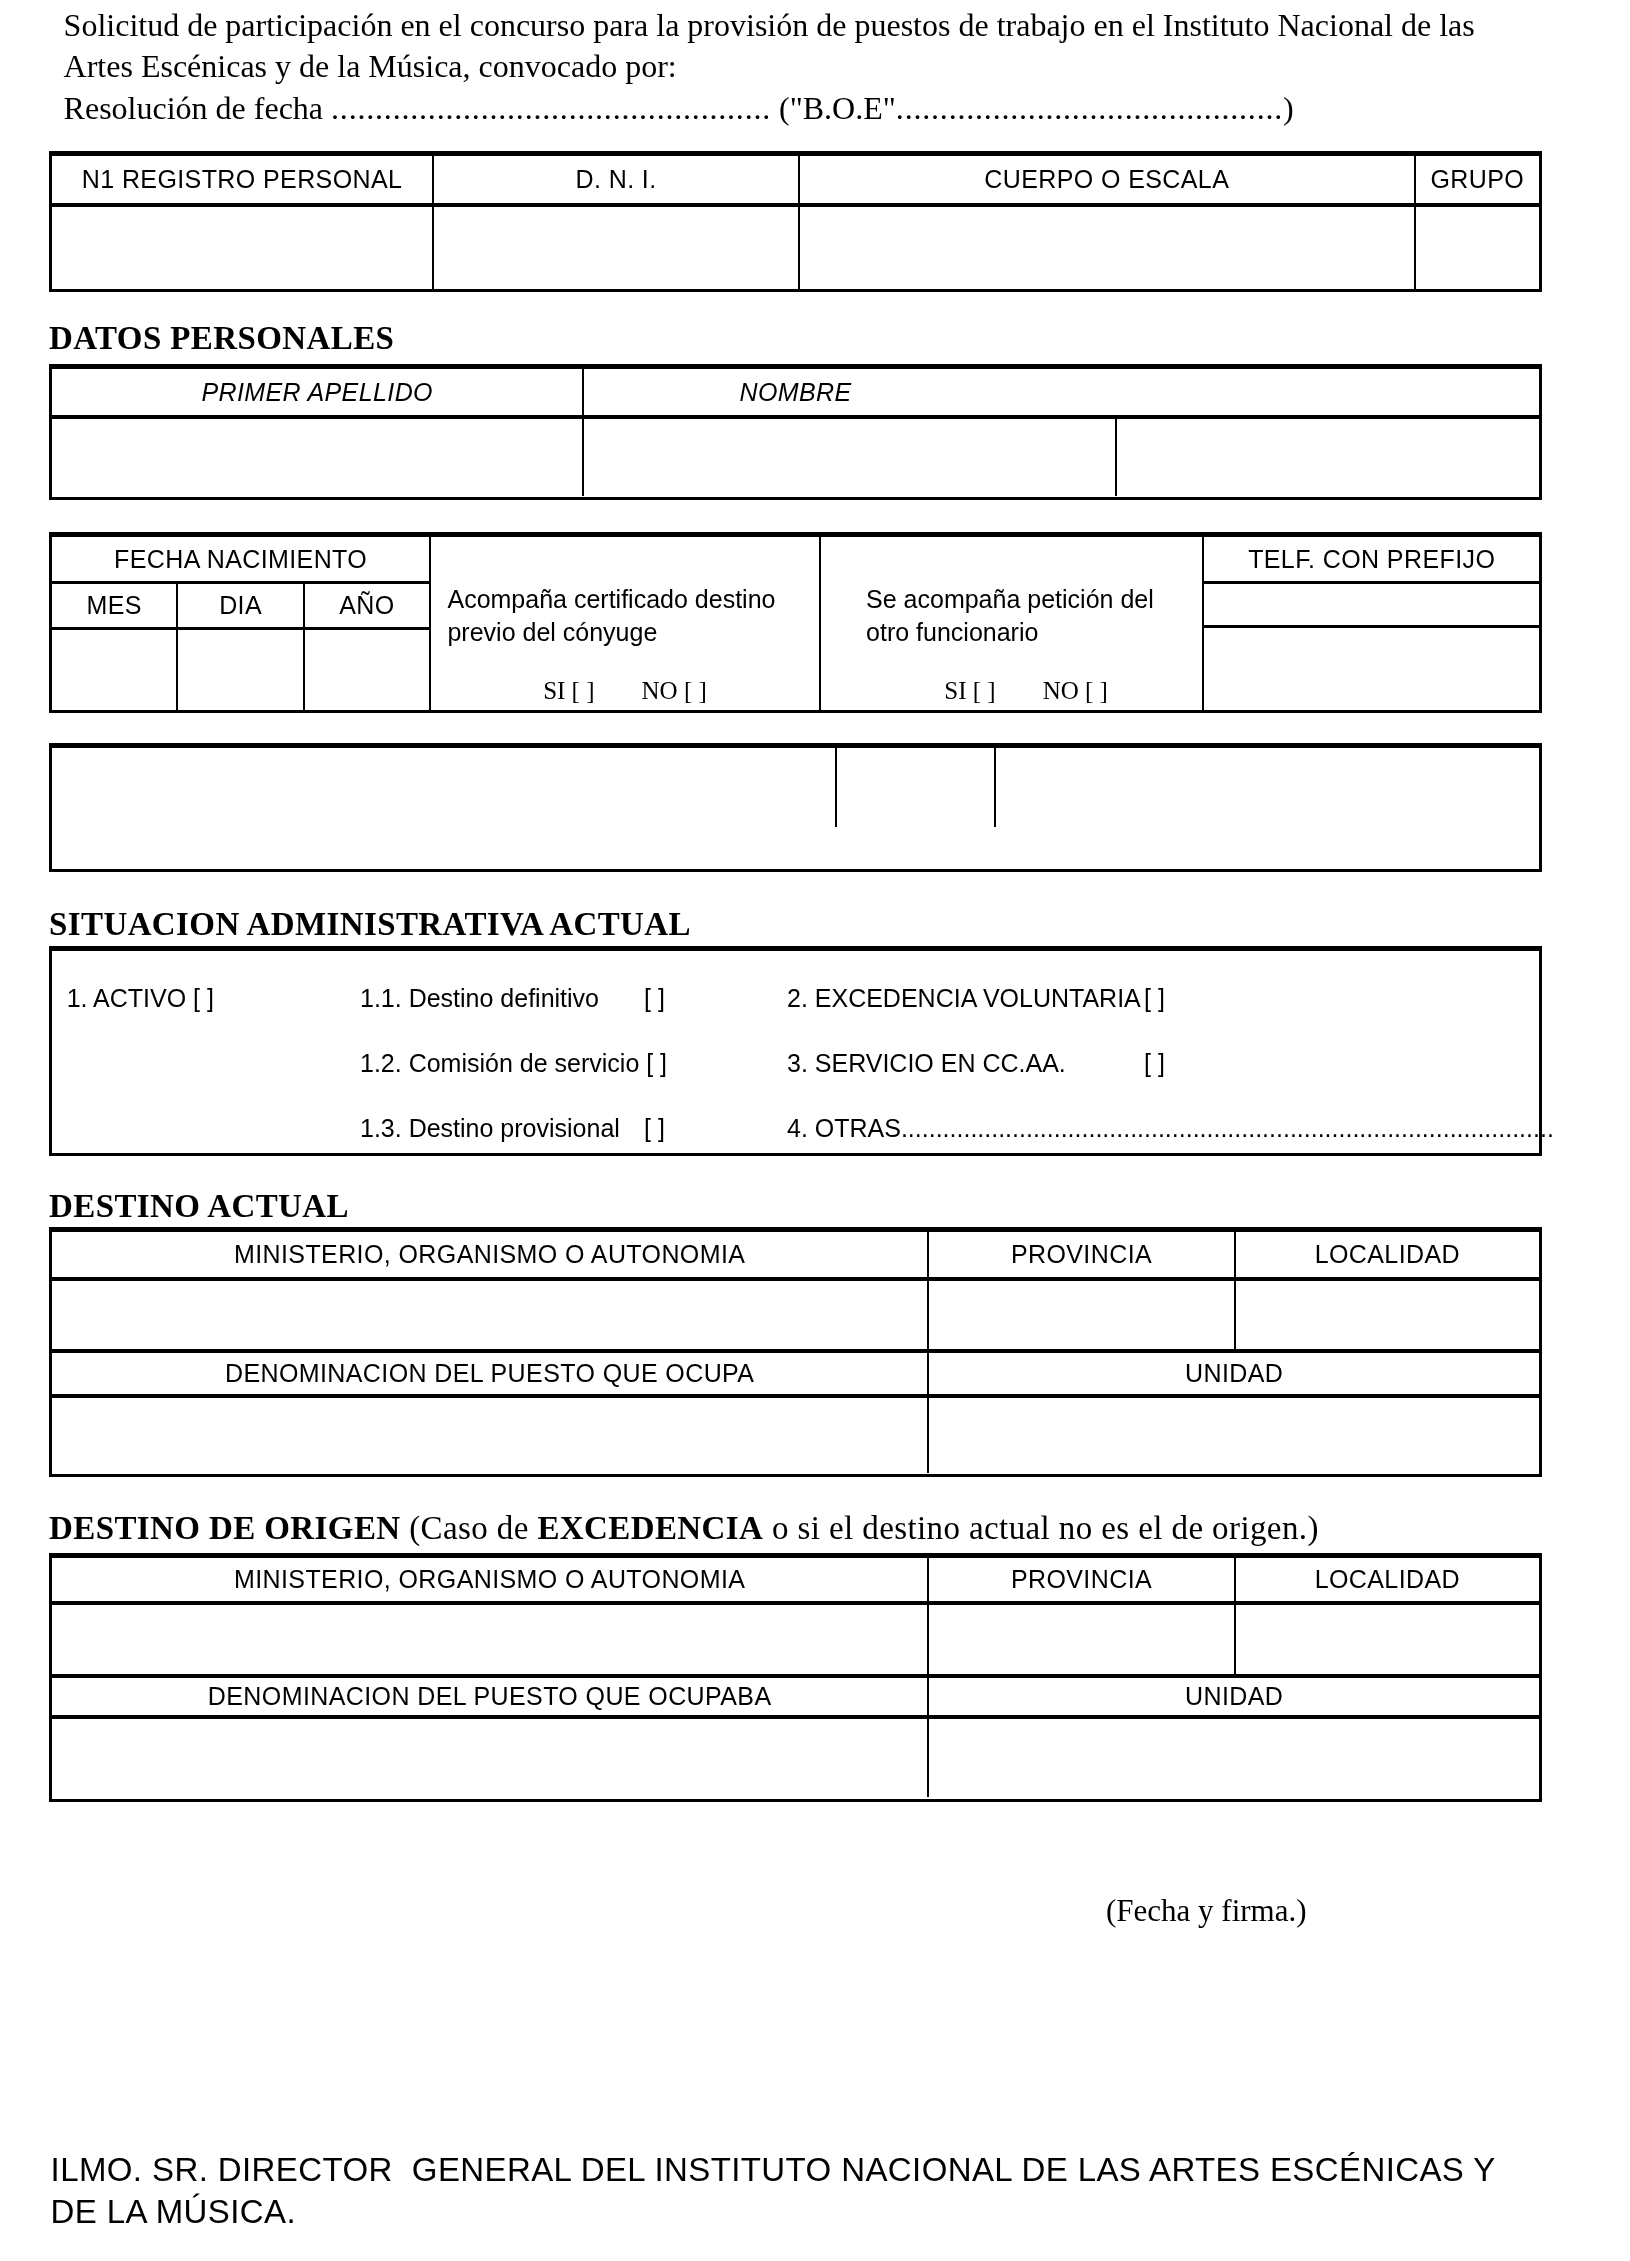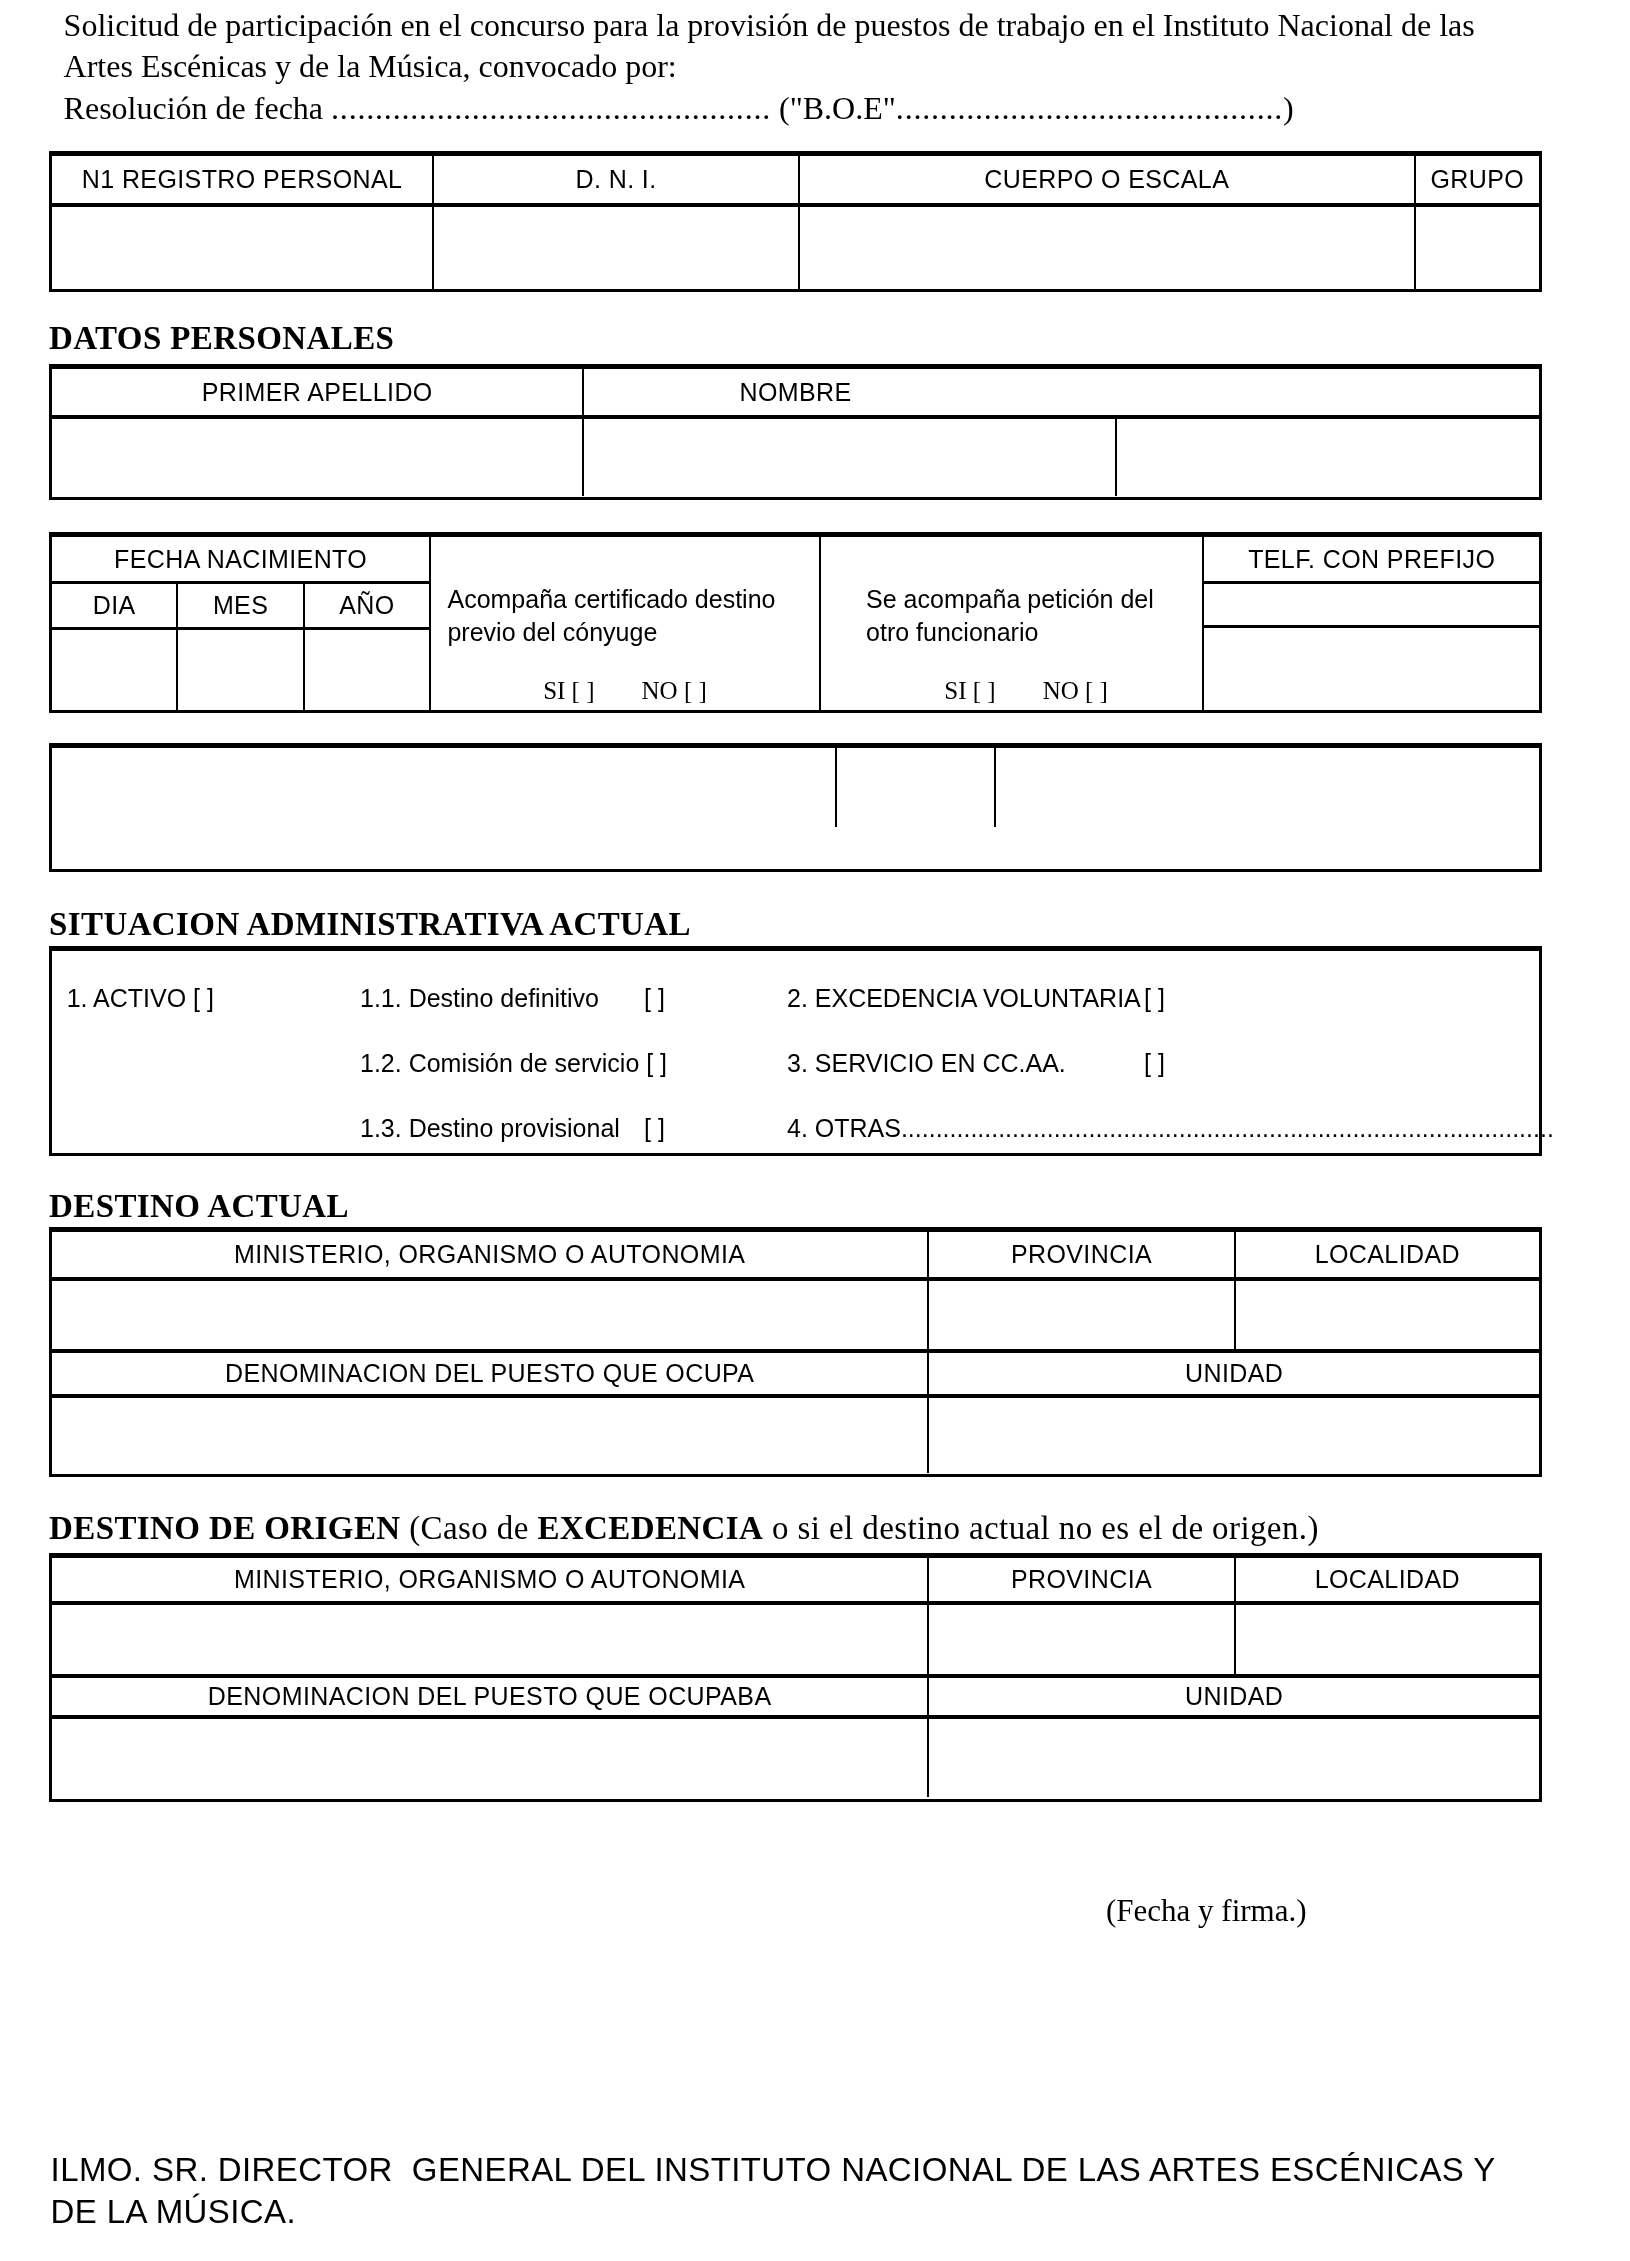--- a/index.html
+++ b/index.html
@@ -75,44 +75,44 @@
       <div class="trow" style="height:82px;">
         <div class="cell" style="width:25.7%;"></div>
         <div class="cell" style="width:24.6%;"></div>
         <div class="cell" style="width:41.4%;"></div>
         <div class="cell" style="width:8.3%;"></div>
       </div>
     </div>
 
     <div class="sec-title" style="top:320px;">DATOS PERSONALES</div>
     <div class="tbl" style="top:364px; height:136px;">
-      <div class="trow hdr-row" style="height:50px;">
+      <div class="trow hdr-row" style="height:50px;font-style:italic;">
         <div class="cell hdr" style="width:35.8%;">PRIMER APELLIDO</div>
         <div class="cell hdr" style="width:28.4%;">NOMBRE</div>
       </div>
       <div class="trow" style="height:77px;">
         <div class="cell" style="width:35.8%;"></div>
         <div class="cell" style="width:35.8%;"></div>
         <div class="cell" style="width:28.4%;"></div>
       </div>
     </div>
 
     <div class="tbl" style="top:532px; height:181px;">
       <div class="trow" style="height:100%;">
 
         <div class="cell" style="width:25.5%; align-items:stretch;">
           <div class="fecha-sub" style="width:100%;">
             <div class="hdr" style="height:47px; border-bottom:3.3px solid #000; display:flex; align-items:center; justify-content:center;">FECHA NACIMIENTO</div>
             <div class="fecha-cols">
               <div class="fecha-col">
-                <div class="fecha-lbl hdr">DIA</div>
+                <div class="fecha-lbl hdr">MES</div>
                 <div style="flex:1;"></div>
               </div>
               <div class="fecha-col">
-                <div class="fecha-lbl hdr">MES</div>
+                <div class="fecha-lbl hdr">DIA</div>
                 <div style="flex:1;"></div>
               </div>
               <div class="fecha-col">
                 <div class="fecha-lbl hdr">AÑO</div>
                 <div style="flex:1;"></div>
               </div>
             </div>
           </div>
         </div>
 

